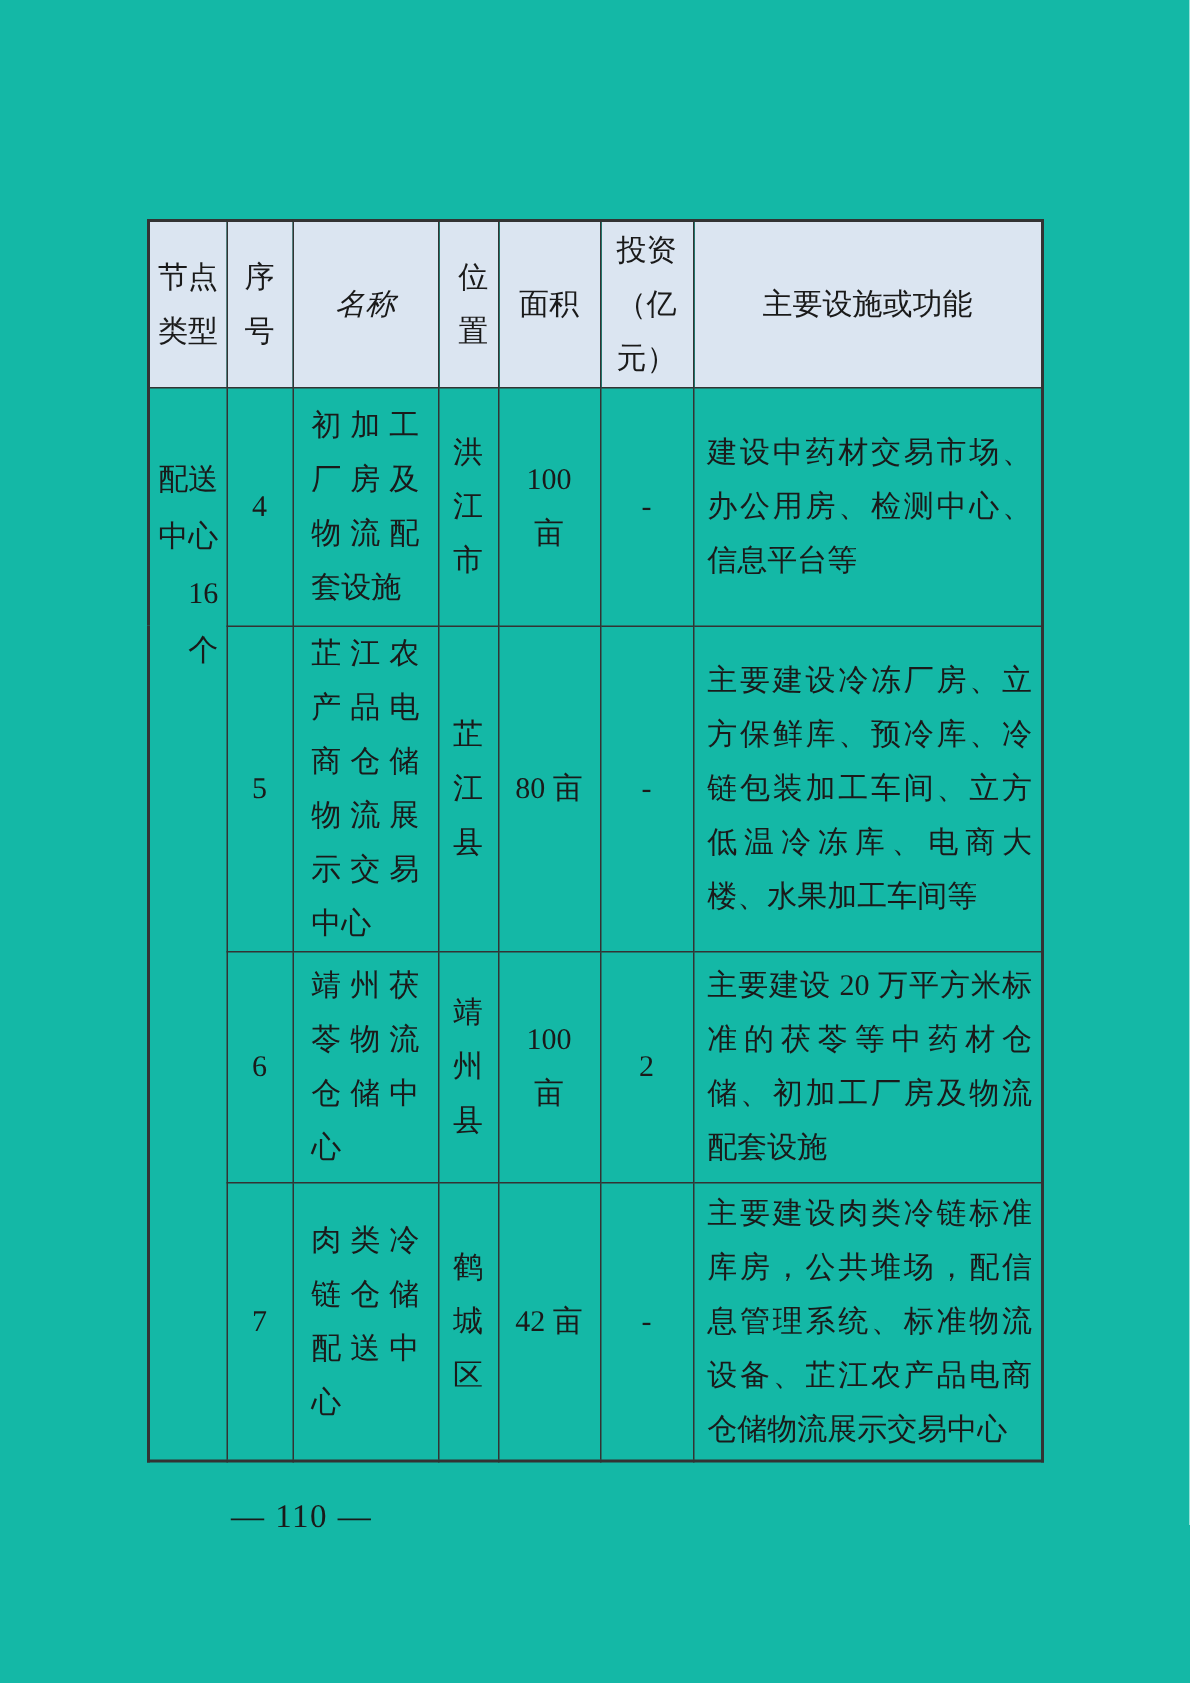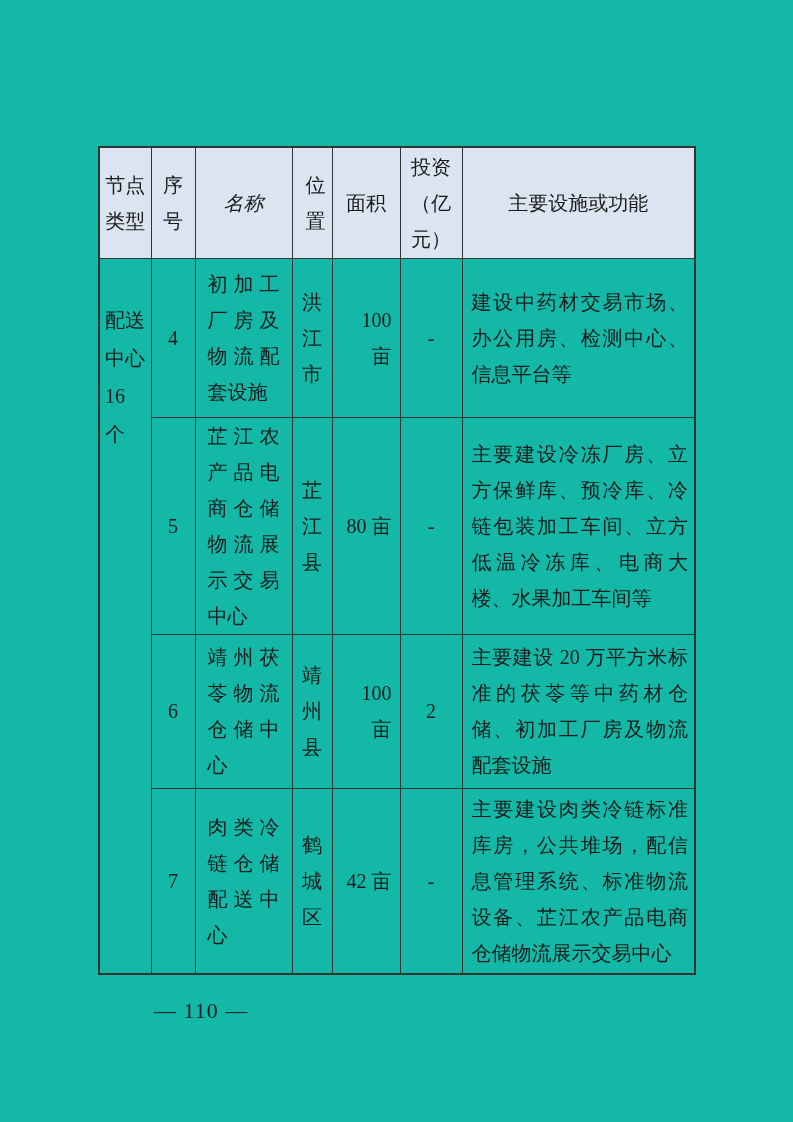--- a/index.html
+++ b/index.html
@@ -45,39 +45,39 @@
   .doc-table th.col-loc    { padding: 0 13px; }
   .doc-table th.col-area   { padding: 0 8px; }
   .doc-table th.col-invest { padding: 0 4px; }
   
   tr.row-4 { height: 159px; }
   tr.row-5 { height: 216px; }
   tr.row-6 { height: 154px; }
   tr.row-7 { height: 179px; }
   td.cell-category {
     vertical-align: top;
-    text-align: left;
+    text-align: right;
     padding: 42px 5px 0 5px;
     line-height: 38px;
   }
   td.cell-no {
     text-align: center;
     padding: 0 4px;
   }
   td.cell-name {
     text-align: justify;
     text-justify: inter-ideograph;
     padding: 0 12px;
   }
   td.cell-loc {
     text-align: center;
     padding: 0 9px;
   }
   td.cell-area {
-    text-align: right;
+    text-align: center;
     padding: 0 8px;
   }
   td.cell-invest {
     text-align: center;
     padding: 0 4px;
   }
   td.cell-desc {
     text-align: justify;
     text-justify: inter-ideograph;
     padding: 2px 6px 2px 9px;

